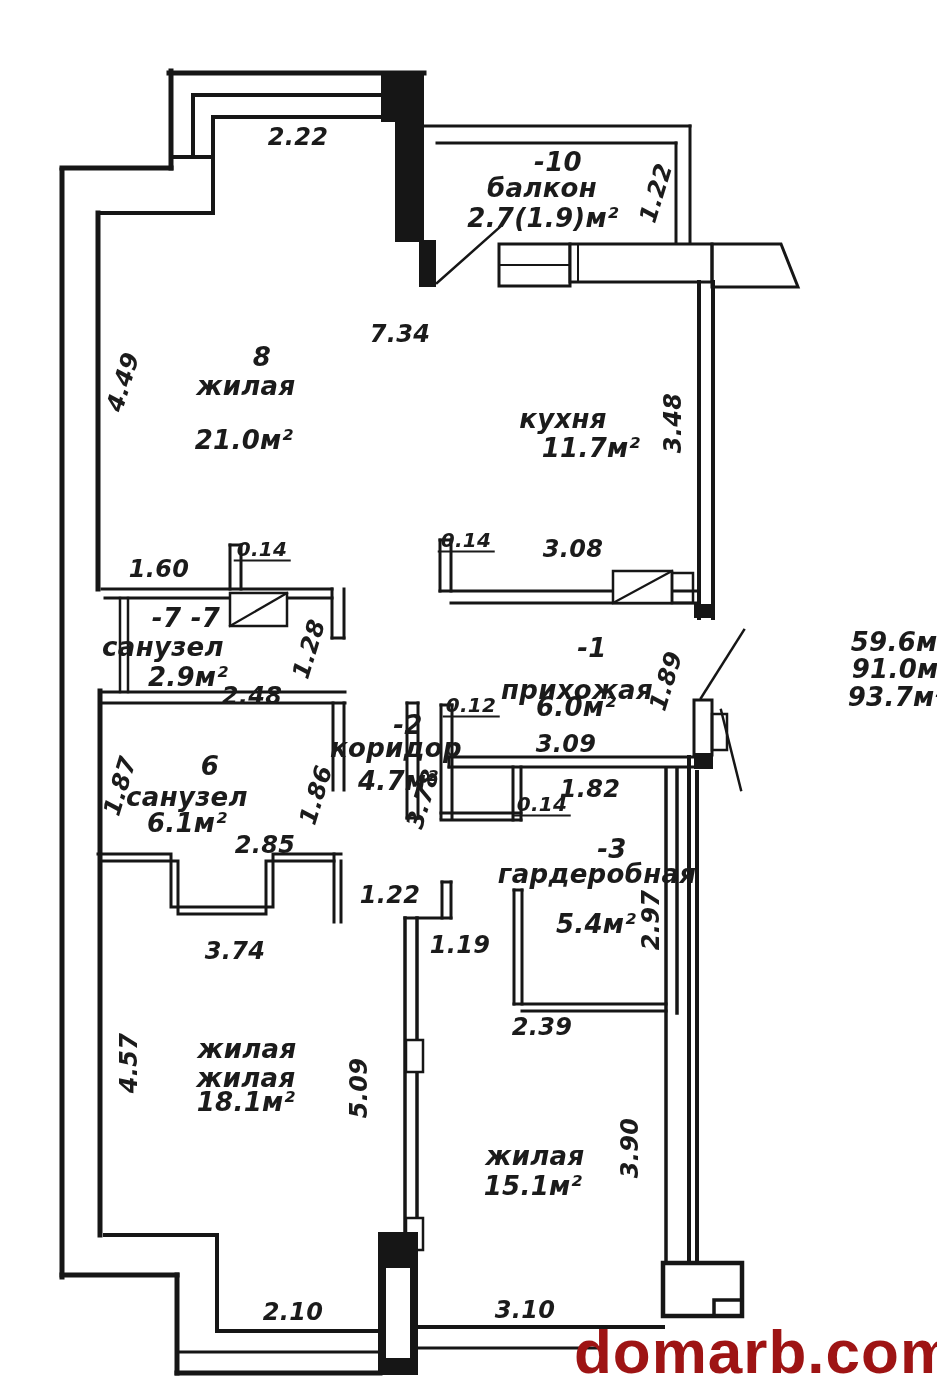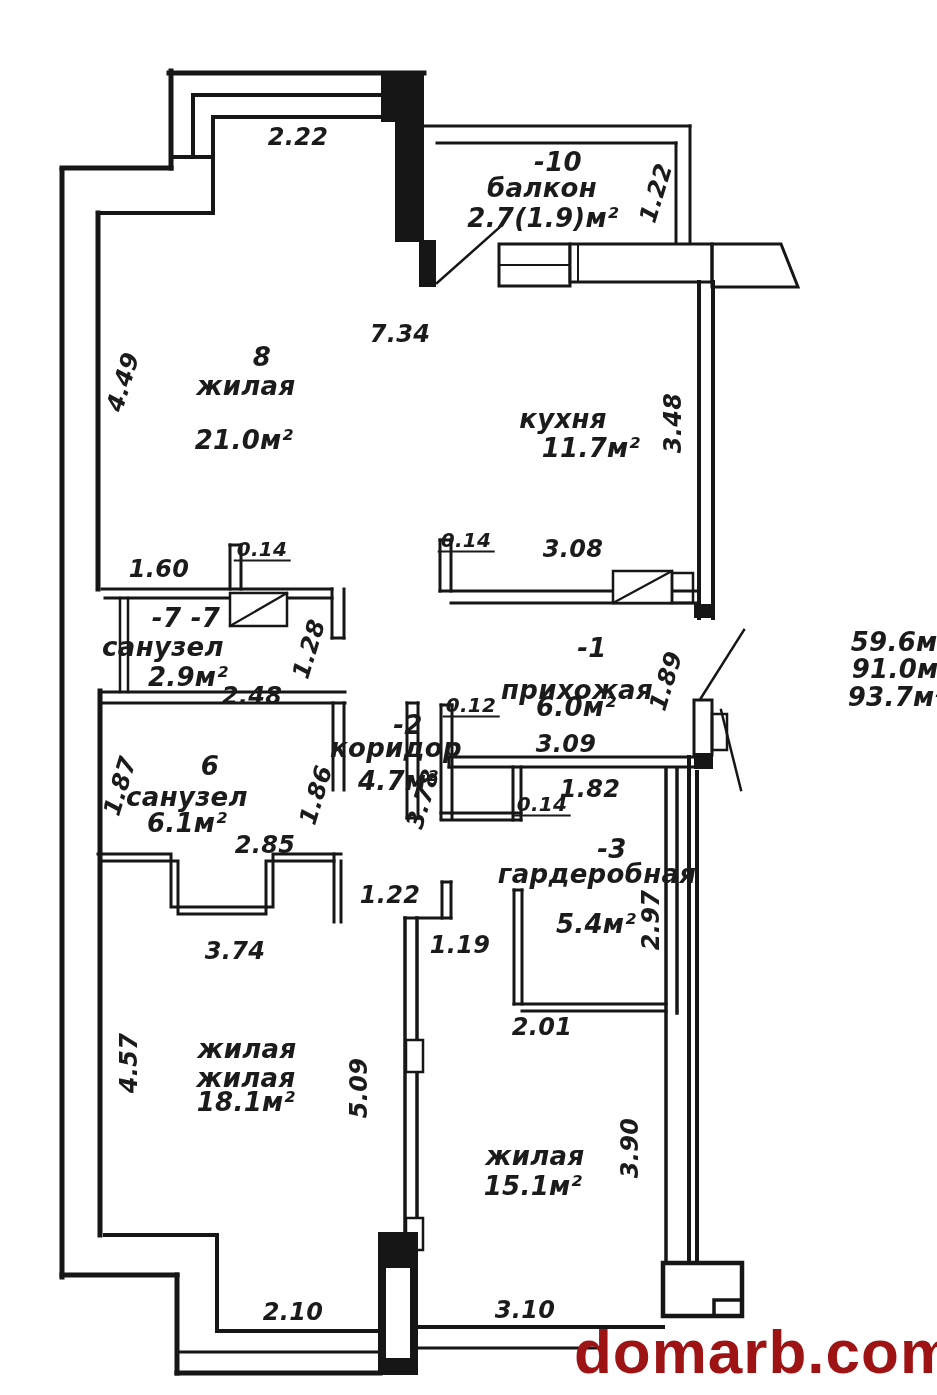--- a/index.html
+++ b/index.html
@@ -223,21 +223,21 @@
   <div class="lbl dim vt" style="left:423px;top:799px;">3.78</div>
   <div class="lbl dim" style="left:590px;top:789px;">1.82</div>
   <div class="lbl dim sm" style="left:542px;top:805px;">0.14</div>
   <div class="lbl dim vt" style="left:120px;top:786px;">1.87</div>
   <div class="lbl dim vt" style="left:316px;top:795px;">1.86</div>
   <div class="lbl dim" style="left:265px;top:845px;">2.85</div>
   <div class="lbl dim" style="left:235px;top:951px;">3.74</div>
   <div class="lbl dim" style="left:390px;top:895px;">1.22</div>
   <div class="lbl dim" style="left:460px;top:945px;">1.19</div>
   <div class="lbl dim v" style="left:651px;top:920px;">2.97</div>
-  <div class="lbl dim" style="left:542px;top:1027px;">2.01</div>
+  <div class="lbl dim" style="left:542px;top:1027px;">2.39</div>
   <div class="lbl dim v" style="left:129px;top:1063px;">4.57</div>
   <div class="lbl dim v" style="left:359px;top:1088px;">5.09</div>
   <div class="lbl dim v" style="left:630px;top:1148px;">3.90</div>
   <div class="lbl dim" style="left:293px;top:1312px;">2.10</div>
   <div class="lbl dim" style="left:525px;top:1310px;">3.10</div>
 
   <div class="lbl total" style="left:900px;top:642px;">59.6м²</div>
   <div class="lbl total" style="left:901px;top:669px;">91.0м²</div>
   <div class="lbl total" style="left:897px;top:697px;">93.7м²</div>
 

